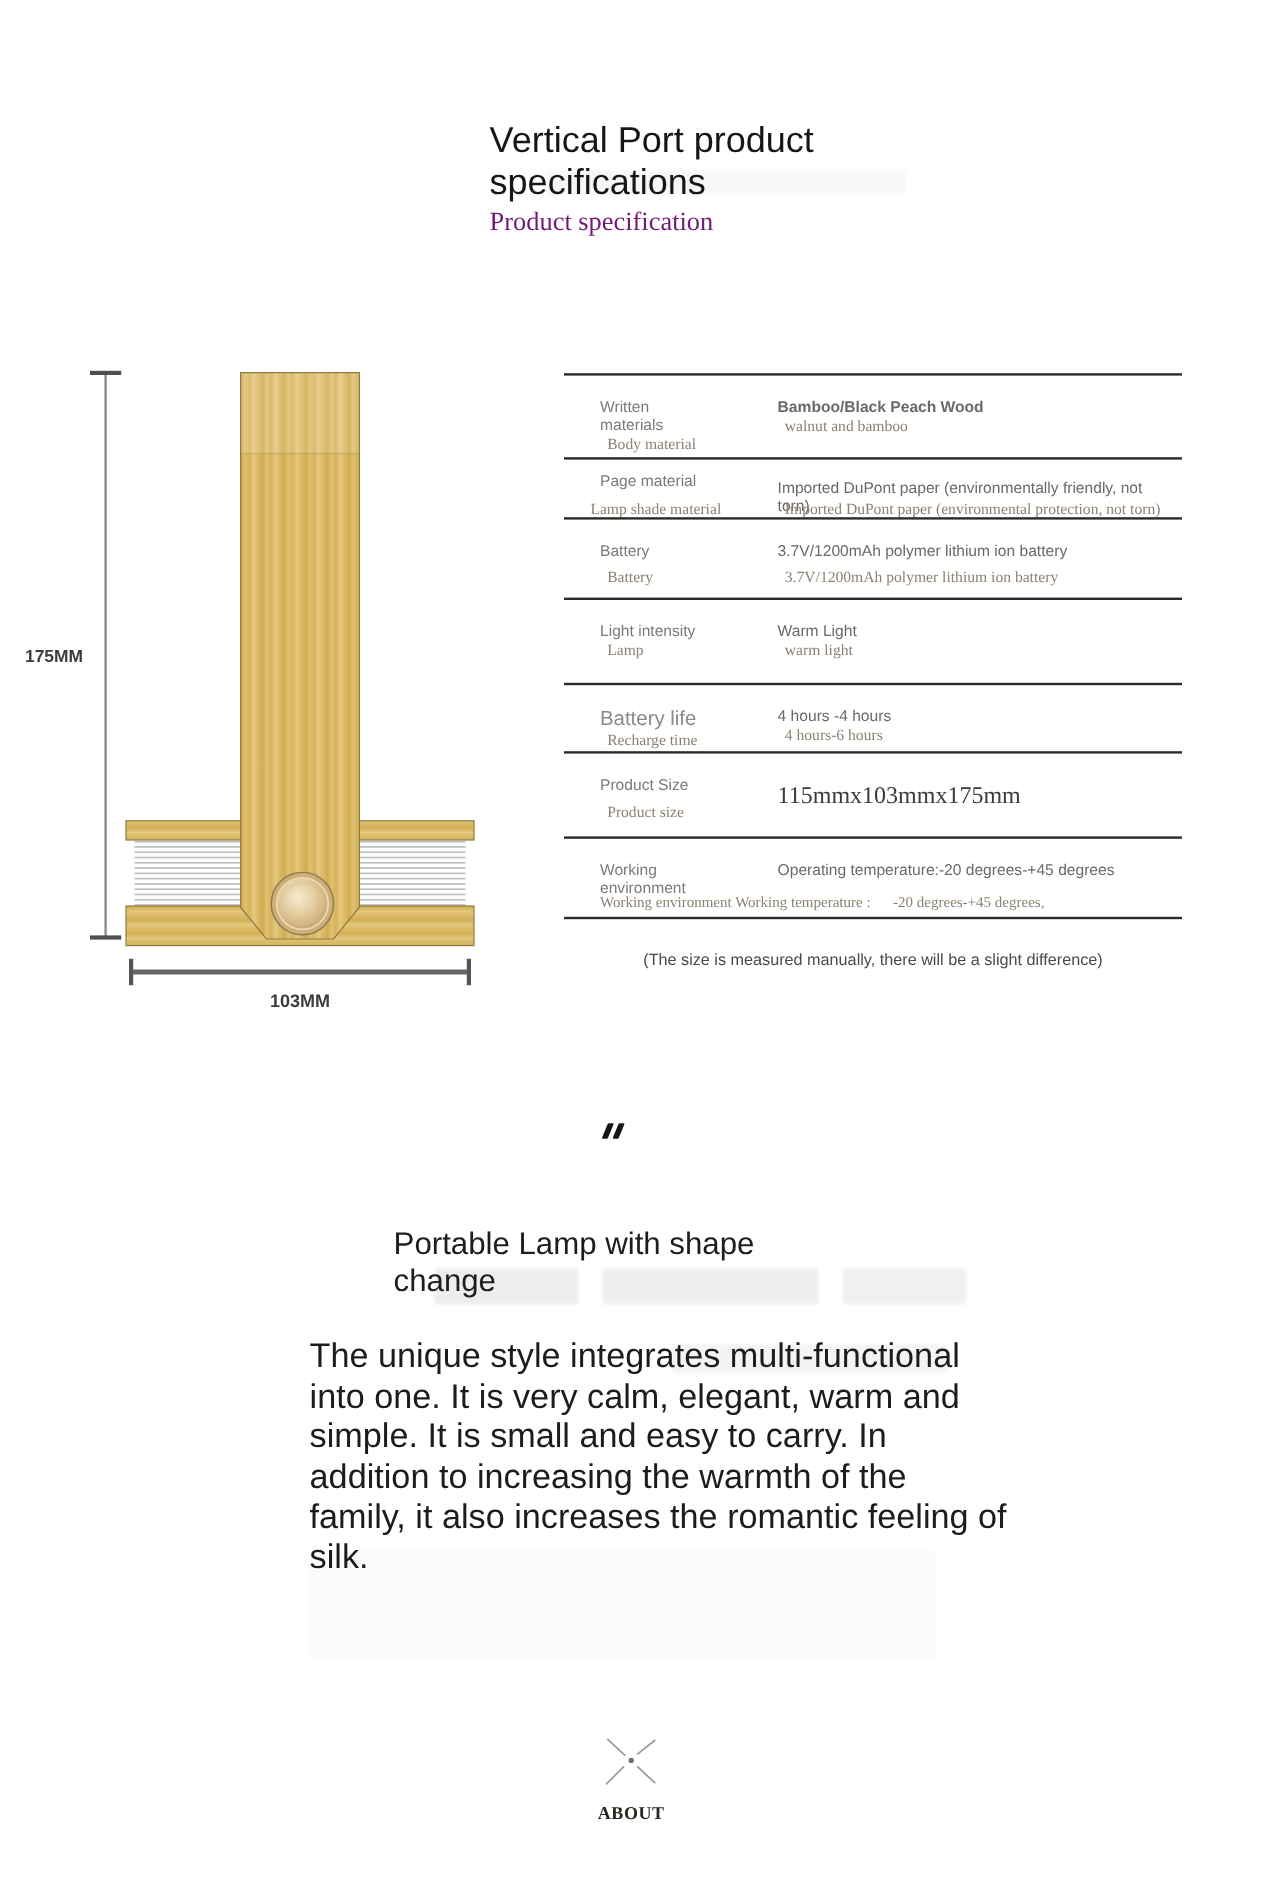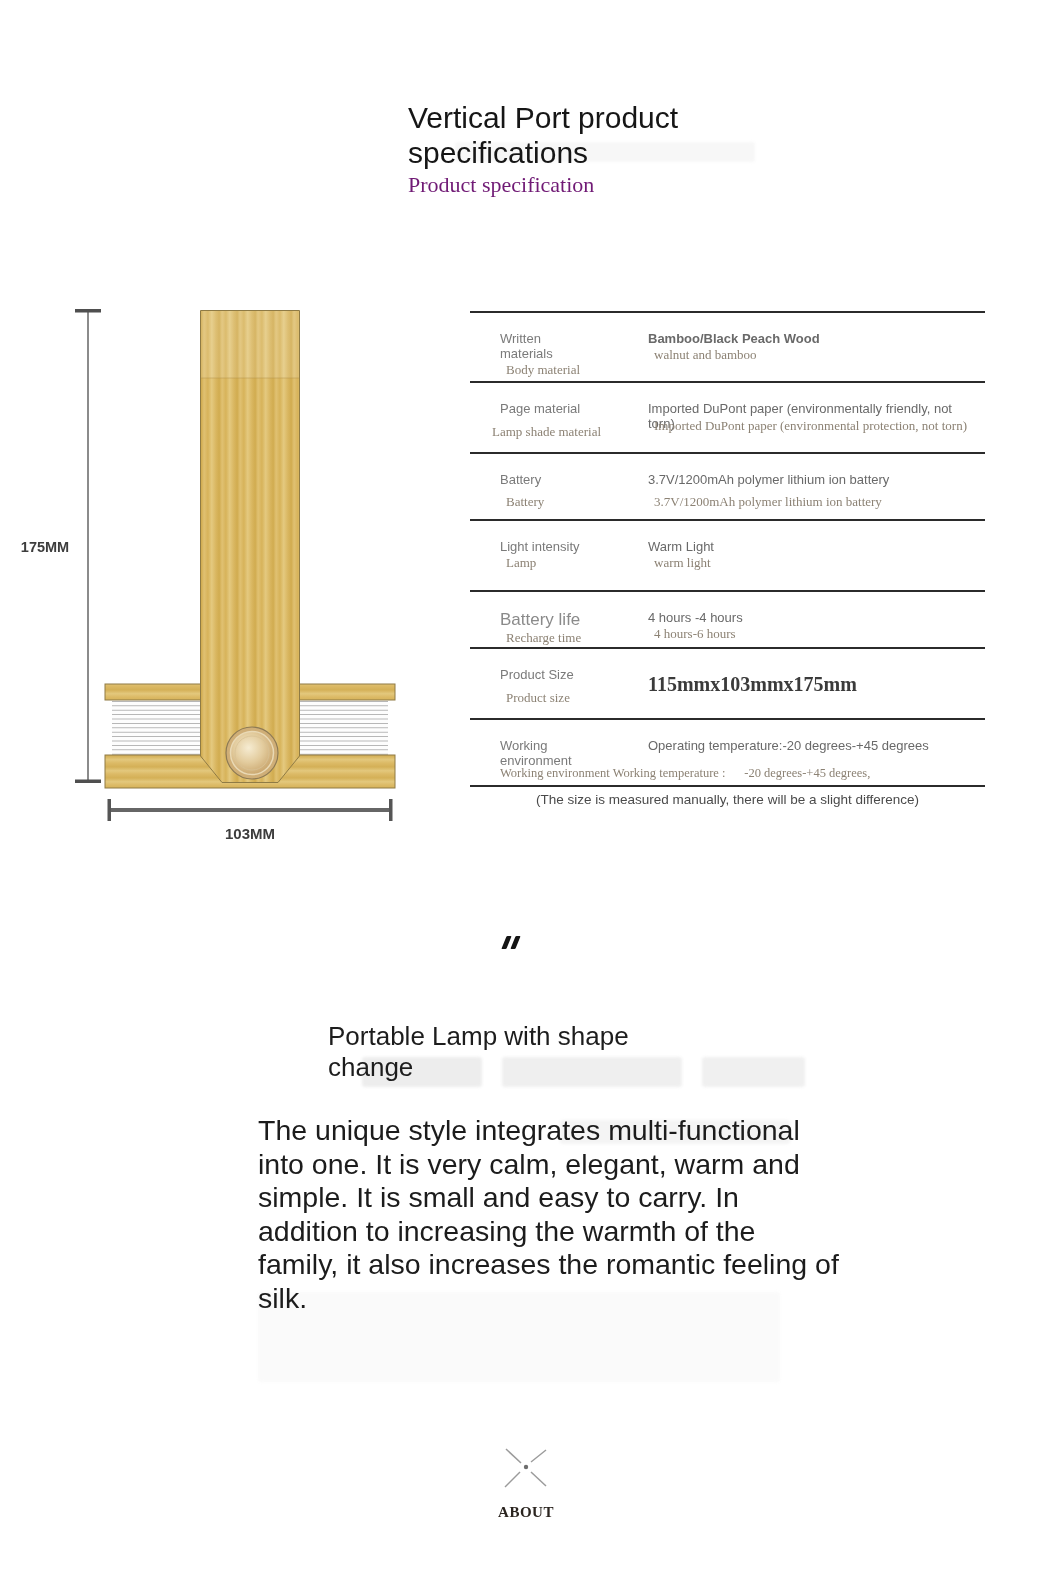--- a/index.html
+++ b/index.html
@@ -13,35 +13,35 @@
   
   .title{left:408px;top:100px;width:345px;font-size:30px;line-height:35px;color:#161616;
          font-weight:400;letter-spacing:0;}
   .subtitle{left:408px;top:172px;width:345px;font-family:"Liberation Serif",serif;
             font-size:22px;color:#701a75;}
 
   
   .spec-table{left:470px;top:311px;width:515px;}
   .spec-row{position:relative;display:flex;border-top:2px solid #2b2b2b;box-sizing:border-box;}
   .spec-row:last-child{border-bottom:2px solid #2b2b2b;}
-  .r0{height:70px;} .r1{height:71px;} .r2{height:67px;} .r3{height:71px;}
+  .r0{height:70px;} .r1{height:50px;align-items:flex-end;} .r2{height:67px;} .r3{height:71px;}
   .r4{height:57px;} .r5{height:71px;} .r6{height:69px;}
   .cell{box-sizing:border-box;padding-top:18px;}
   .lbl{width:178px;padding-left:30px;}
   .val{flex:1;padding-left:0;}
   .en{font-size:13px;line-height:15px;color:#7a7a7a;}
   .val .en{color:#696969;}
   .sub{font-family:"Liberation Serif",serif;font-size:13px;line-height:15px;color:#8c8274;
        margin-top:1px;margin-left:6px;white-space:nowrap;}
   .w95{max-width:95px;} .w178{max-width:178px;font-weight:bold;} .w332{max-width:332px;} .w66{max-width:66px;} .w305{max-width:305px;}
   
   .r4 .lbl .en{font-size:17px;line-height:19px;color:#8a8a8a;max-width:84px;position:relative;z-index:2;}
   .r4 .lbl .sub{position:absolute;left:36px;top:38px;z-index:1;margin:0;}
   
-  .big-serif{font-family:"Liberation Serif",serif;font-size:20px;color:#3b3b3b;padding-top:6px;font-weight:bold;}
+  .big-serif{font-family:"Liberation Serif",serif;font-size:20px;color:#3b3b3b;padding-top:6px;}
   
   .row-subline{position:absolute;left:30px;top:46px;width:480px;font-family:"Liberation Serif",serif;
                font-size:12.5px;color:#8c8274;white-space:pre;}
   .note{left:470px;top:792px;width:515px;text-align:center;font-size:13.5px;color:#4a4a4a;}
 
   
   .quote{left:504px;top:936px;display:flex;gap:4px;}
   .quote i{display:block;width:4.5px;height:13px;background:#151515;transform:skewX(-22deg);border-radius:1px;}
 
   

